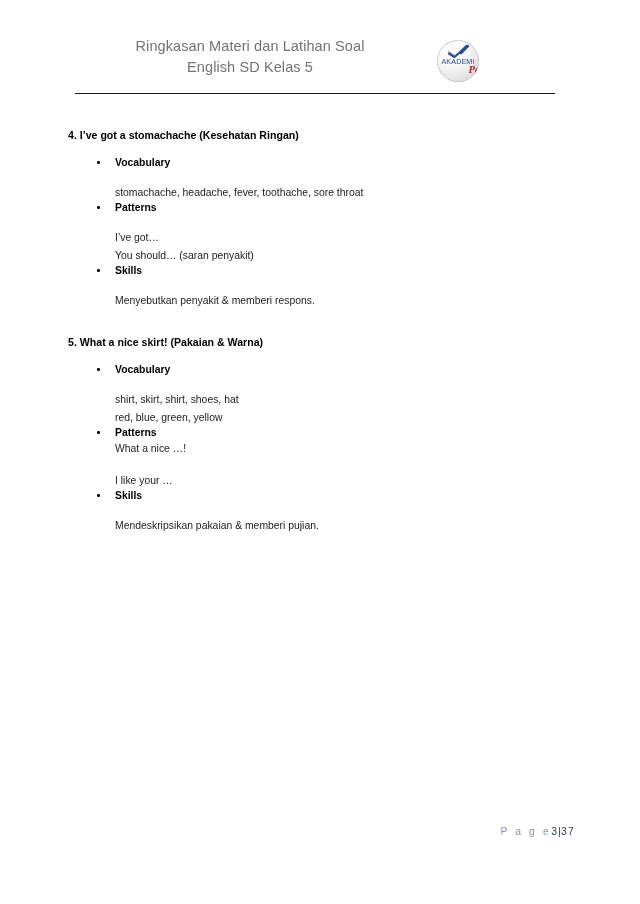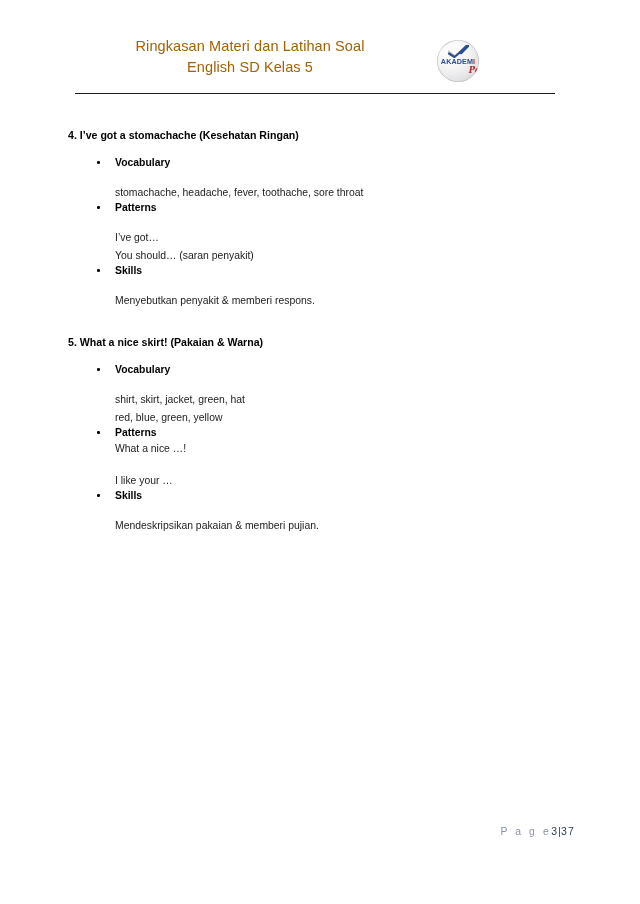--- a/index.html
+++ b/index.html
@@ -31,21 +31,21 @@
     height: 100px;
   }
   .header-titles {
     position: absolute;
     left: 75px;
     top: 36px;
     width: 350px;
     text-align: center;
   }
   .header-line {
-    color: #a16207;
+    color: #737373;
     font-size: 14.5px;
     line-height: 21px;
     font-weight: 400;
     letter-spacing: 0.1px;
     white-space: nowrap;
   }
 
   
   .logo {
     position: absolute;
@@ -69,21 +69,21 @@
     width: 22px;
     height: 13px;
   }
   .logo-akademi {
     position: absolute;
     left: 0;
     top: 17.5px;
     width: 42px;
     text-align: center;
     font-size: 7.2px;
-    font-weight: 700;
+    font-weight: 400;
     letter-spacing: 0.1px;
     color: #2B4E8C;
     line-height: 8px;
   }
   .logo-akademi .ak-red { color: #C0282D; }
   .logo-pelajar {
     position: absolute;
     left: 0;
     top: 25.5px;
     width: 42px;
@@ -257,21 +257,21 @@
 
     <div class="section" style="top:0">
       <div class="section-heading" style="top:335px">5. What a nice skirt! (Pakaian &amp; Warna)</div>
 
       <div class="bullet-group">
 
         <div class="bullet-row" style="top:362px">
           <span class="bullet-dot"></span>
           <span class="bullet-label">Vocabulary</span>
         </div>
-        <div class="body-line" style="top:380px">shirt, skirt, jacket, green, hat</div>
+        <div class="body-line" style="top:380px">shirt, skirt, shirt, shoes, hat</div>
         <div class="body-line" style="top:398px">red, blue, green, yellow</div>
 
         <div class="bullet-row" style="top:425px">
           <span class="bullet-dot"></span>
           <span class="bullet-label">Patterns</span>
         </div>
         <div class="body-line" style="top:429px">What a nice …!</div>
         <div class="body-line" style="top:461px">I like your …</div>
 
         <div class="bullet-row" style="top:488px">

